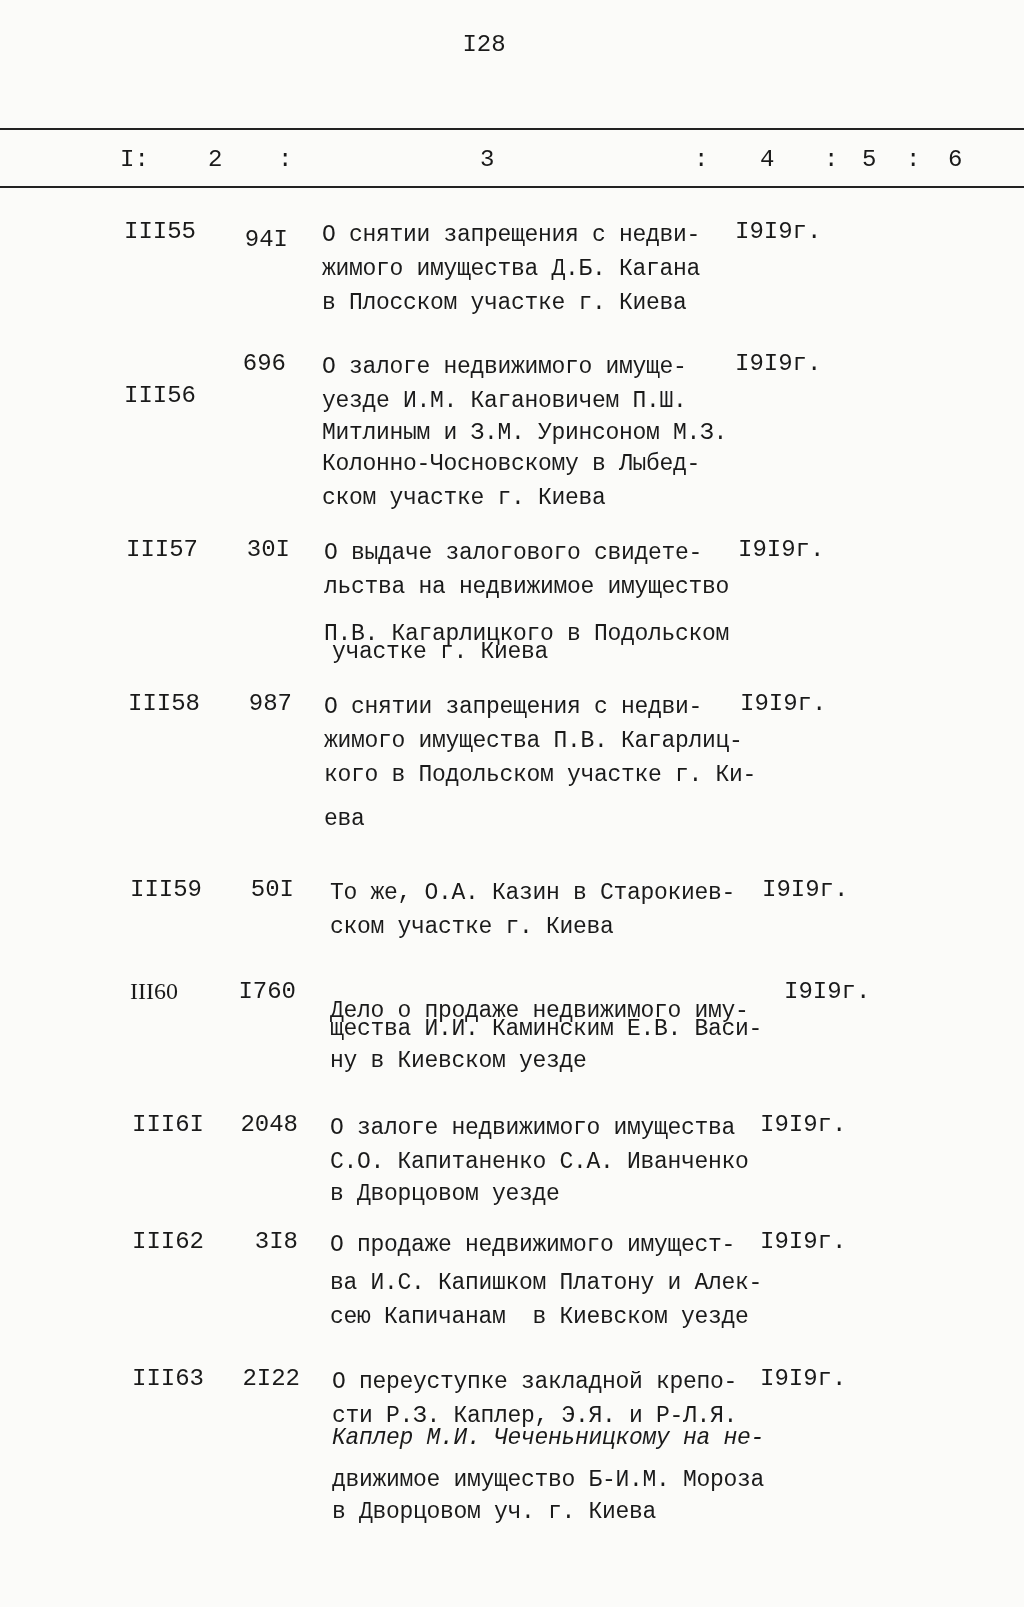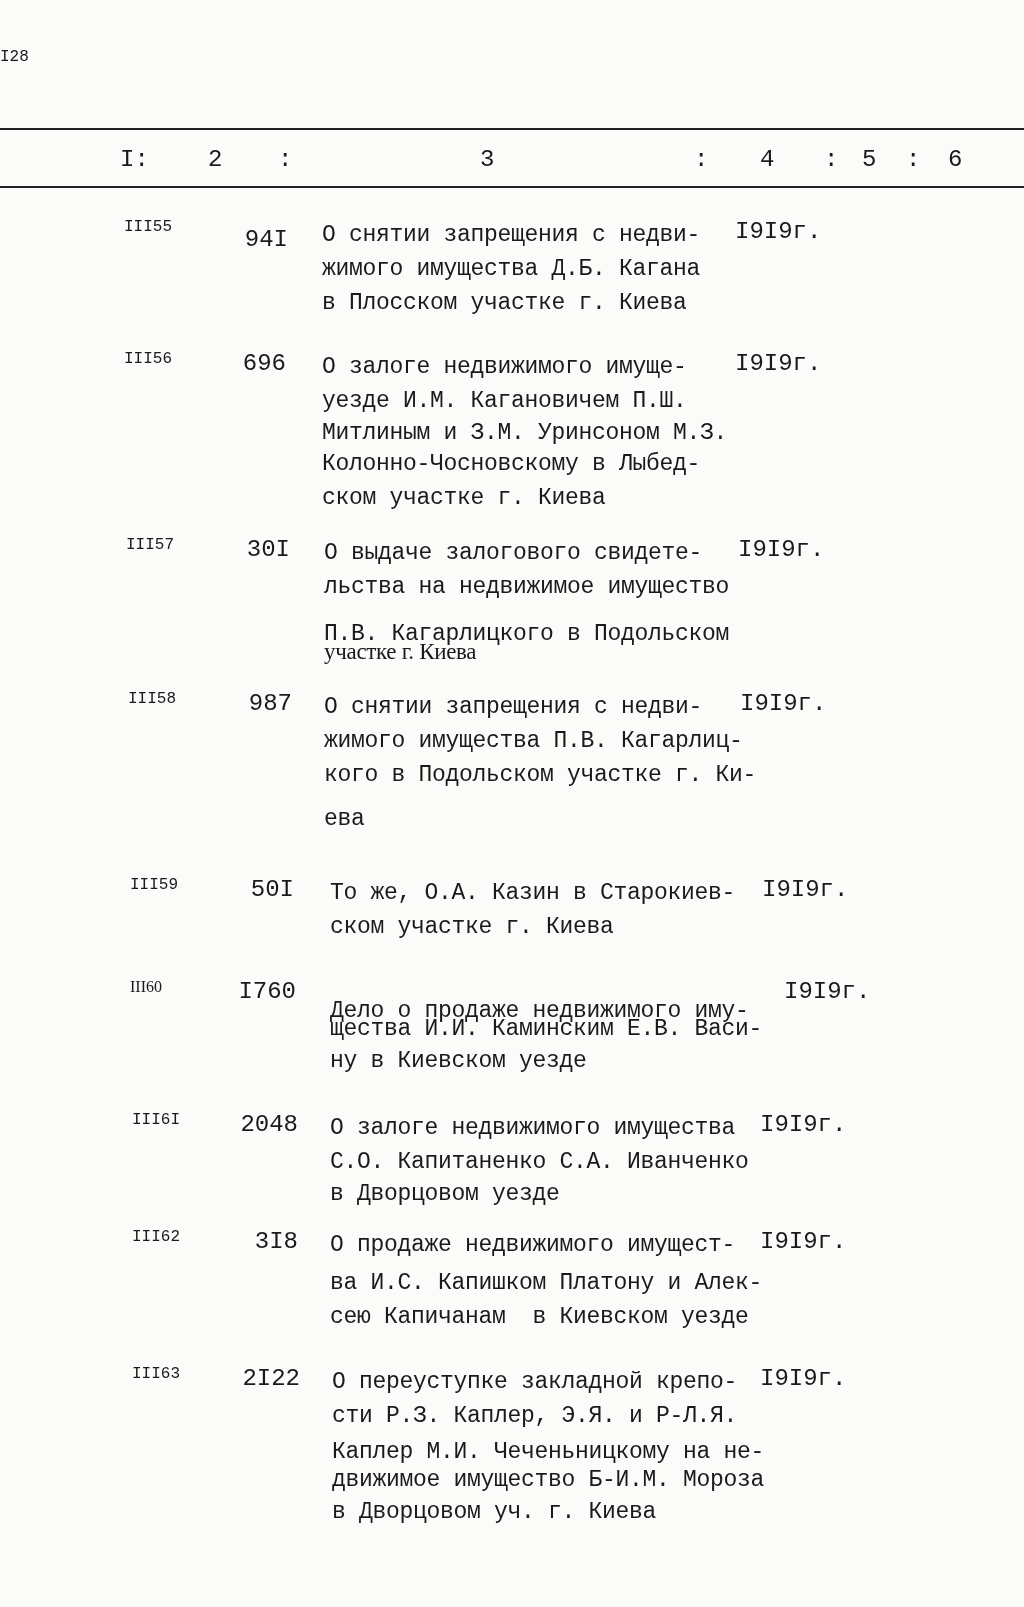--- a/index.html
+++ b/index.html
@@ -1,26 +1,26 @@
 <!DOCTYPE html>
 <html><head>
 <meta charset="utf-8">
 <style>
   html, body { margin:0; padding:0; }
   body {
     width:1024px; height:1607px; background:#fbfbf9; position:relative; overflow:hidden;
     font-family:"Liberation Mono","DejaVu Sans Mono",monospace; color:#1a1a1a;
   }
-  .page-num { position:absolute; top:48px; left:0; width:968px; font-size:16px; }
+  .page-num { position:absolute; top:31px; left:0; width:968px; text-align:center; font-size:24px; }
   .rule { position:absolute; left:0; width:1024px; height:2px; background:#222; }
   .rule.top { top:128px; }
   .rule.bot { top:186px; }
   .colhead { position:absolute; top:146px; font-size:24px; }
   .entry { position:absolute; left:0; width:1024px; }
-  .e-num { position:absolute; font-size:16px; }
+  .e-num { position:absolute; font-size:24px; }
   .e-id { position:absolute; font-size:24px; text-align:right; width:80px; }
   .e-desc { position:absolute; font-size:23px; line-height:34px; white-space:pre; letter-spacing:-0.3px; }
   .e-date { position:absolute; font-size:24px; }
 </style>
 </head>
 <body>
 
 <div class="page-num">I28</div>
 <div class="rule top"></div>
 
@@ -42,36 +42,36 @@
 <div id="entries">
     <div class="entry" style="top: 218px;">
       <span class="e-num" style="left: 124px;">III55</span>
       <span class="e-id" style="left: 218px; width: 80px; margin-left: -10px; margin-top: 8px;">94I</span>
       <div class="e-desc" style="left: 322px; top: 0px;">О снятии запрещения с недви-</div>
       <div class="e-desc" style="left: 322px; top: 34px;">жимого имущества Д.Б. Кагана</div>
       <div class="e-desc" style="left: 322px; top: 68px;">в Плосском участке г. Киева</div>
       <span class="e-date" style="left: 735px;">I9I9г.</span>
     </div>
     <div class="entry" style="top: 350px;">
-      <span class="e-num" style="left: 124px;">III56</span>
+      <span class="e-num" style="left: 124px; margin-top: 32px;">III56</span>
       <span class="e-id" style="left: 216px; width: 80px; margin-left: -10px;">696</span>
       <div class="e-desc" style="left: 322px; top: 0px;">О залоге недвижимого имуще-</div>
       <div class="e-desc" style="left: 322px; top: 34px;">уезде И.М. Кагановичем П.Ш.</div>
       <div class="e-desc" style="left: 322px; top: 66px;">Митлиным и З.М. Уринсоном М.З.</div>
       <div class="e-desc" style="left: 322px; top: 97px;">Колонно-Чосновскому в Лыбед-</div>
       <div class="e-desc" style="left: 322px; top: 131px;">ском участке г. Киева</div>
       <span class="e-date" style="left: 735px;">I9I9г.</span>
     </div>
     <div class="entry" style="top: 536px;">
       <span class="e-num" style="left: 126px;">III57</span>
       <span class="e-id" style="left: 220px; width: 80px; margin-left: -10px;">30I</span>
       <div class="e-desc" style="left: 324px; top: 0px;">О выдаче залогового свидете-</div>
       <div class="e-desc" style="left: 324px; top: 34px;">льства на недвижимое имущество</div>
       <div class="e-desc" style="left: 324px; top: 81px;">П.В. Кагарлицкого в Подольском</div>
-      <div class="e-desc" style="left: 324px; top: 99px; font-family: Liberation Serif, serif;">участке г. Киева</div>
+      <div class="e-desc" style="left: 332px; top: 99px;">участке г. Киева</div>
       <span class="e-date" style="left: 738px;">I9I9г.</span>
     </div>
     <div class="entry" style="top: 690px;">
       <span class="e-num" style="left: 128px;">III58</span>
       <span class="e-id" style="left: 222px; width: 80px; margin-left: -10px;">987</span>
       <div class="e-desc" style="left: 324px; top: 0px;">О снятии запрещения с недви-</div>
       <div class="e-desc" style="left: 324px; top: 34px;">жимого имущества П.В. Кагарлиц-</div>
       <div class="e-desc" style="left: 324px; top: 68px;">кого в Подольском участке г. Ки-</div>
       <div class="e-desc" style="left: 324px; top: 112px;">ева</div>
       <span class="e-date" style="left: 740px;">I9I9г.</span>
@@ -105,18 +105,18 @@
       <div class="e-desc" style="left: 330px; top: 0px;">О продаже недвижимого имущест-</div>
       <div class="e-desc" style="left: 330px; top: 38px;">ва И.С. Капишком Платону и Алек-</div>
       <div class="e-desc" style="left: 330px; top: 72px;">сею Капичанам  в Киевском уезде</div>
       <span class="e-date" style="left: 760px;">I9I9г.</span>
     </div>
     <div class="entry" style="top: 1365px;">
       <span class="e-num" style="left: 132px;">III63</span>
       <span class="e-id" style="left: 230px; width: 80px; margin-left: -10px;">2I22</span>
       <div class="e-desc" style="left: 332px; top: 0px;">О переуступке закладной крепо-</div>
       <div class="e-desc" style="left: 332px; top: 34px;">сти Р.З. Каплер, Э.Я. и Р-Л.Я.</div>
-      <div class="e-desc" style="left: 332px; top: 70px;">Каплер М.И. Чеченьницкому на не-</div>
+      <div class="e-desc" style="left: 332px; top: 56px; font-style: italic;">Каплер М.И. Чеченьницкому на не-</div>
       <div class="e-desc" style="left: 332px; top: 98px;">движимое имущество Б-И.М. Мороза</div>
       <div class="e-desc" style="left: 332px; top: 130px;">в Дворцовом уч. г. Киева</div>
       <span class="e-date" style="left: 760px;">I9I9г.</span>
     </div>
   </div>
 
 </body></html>

